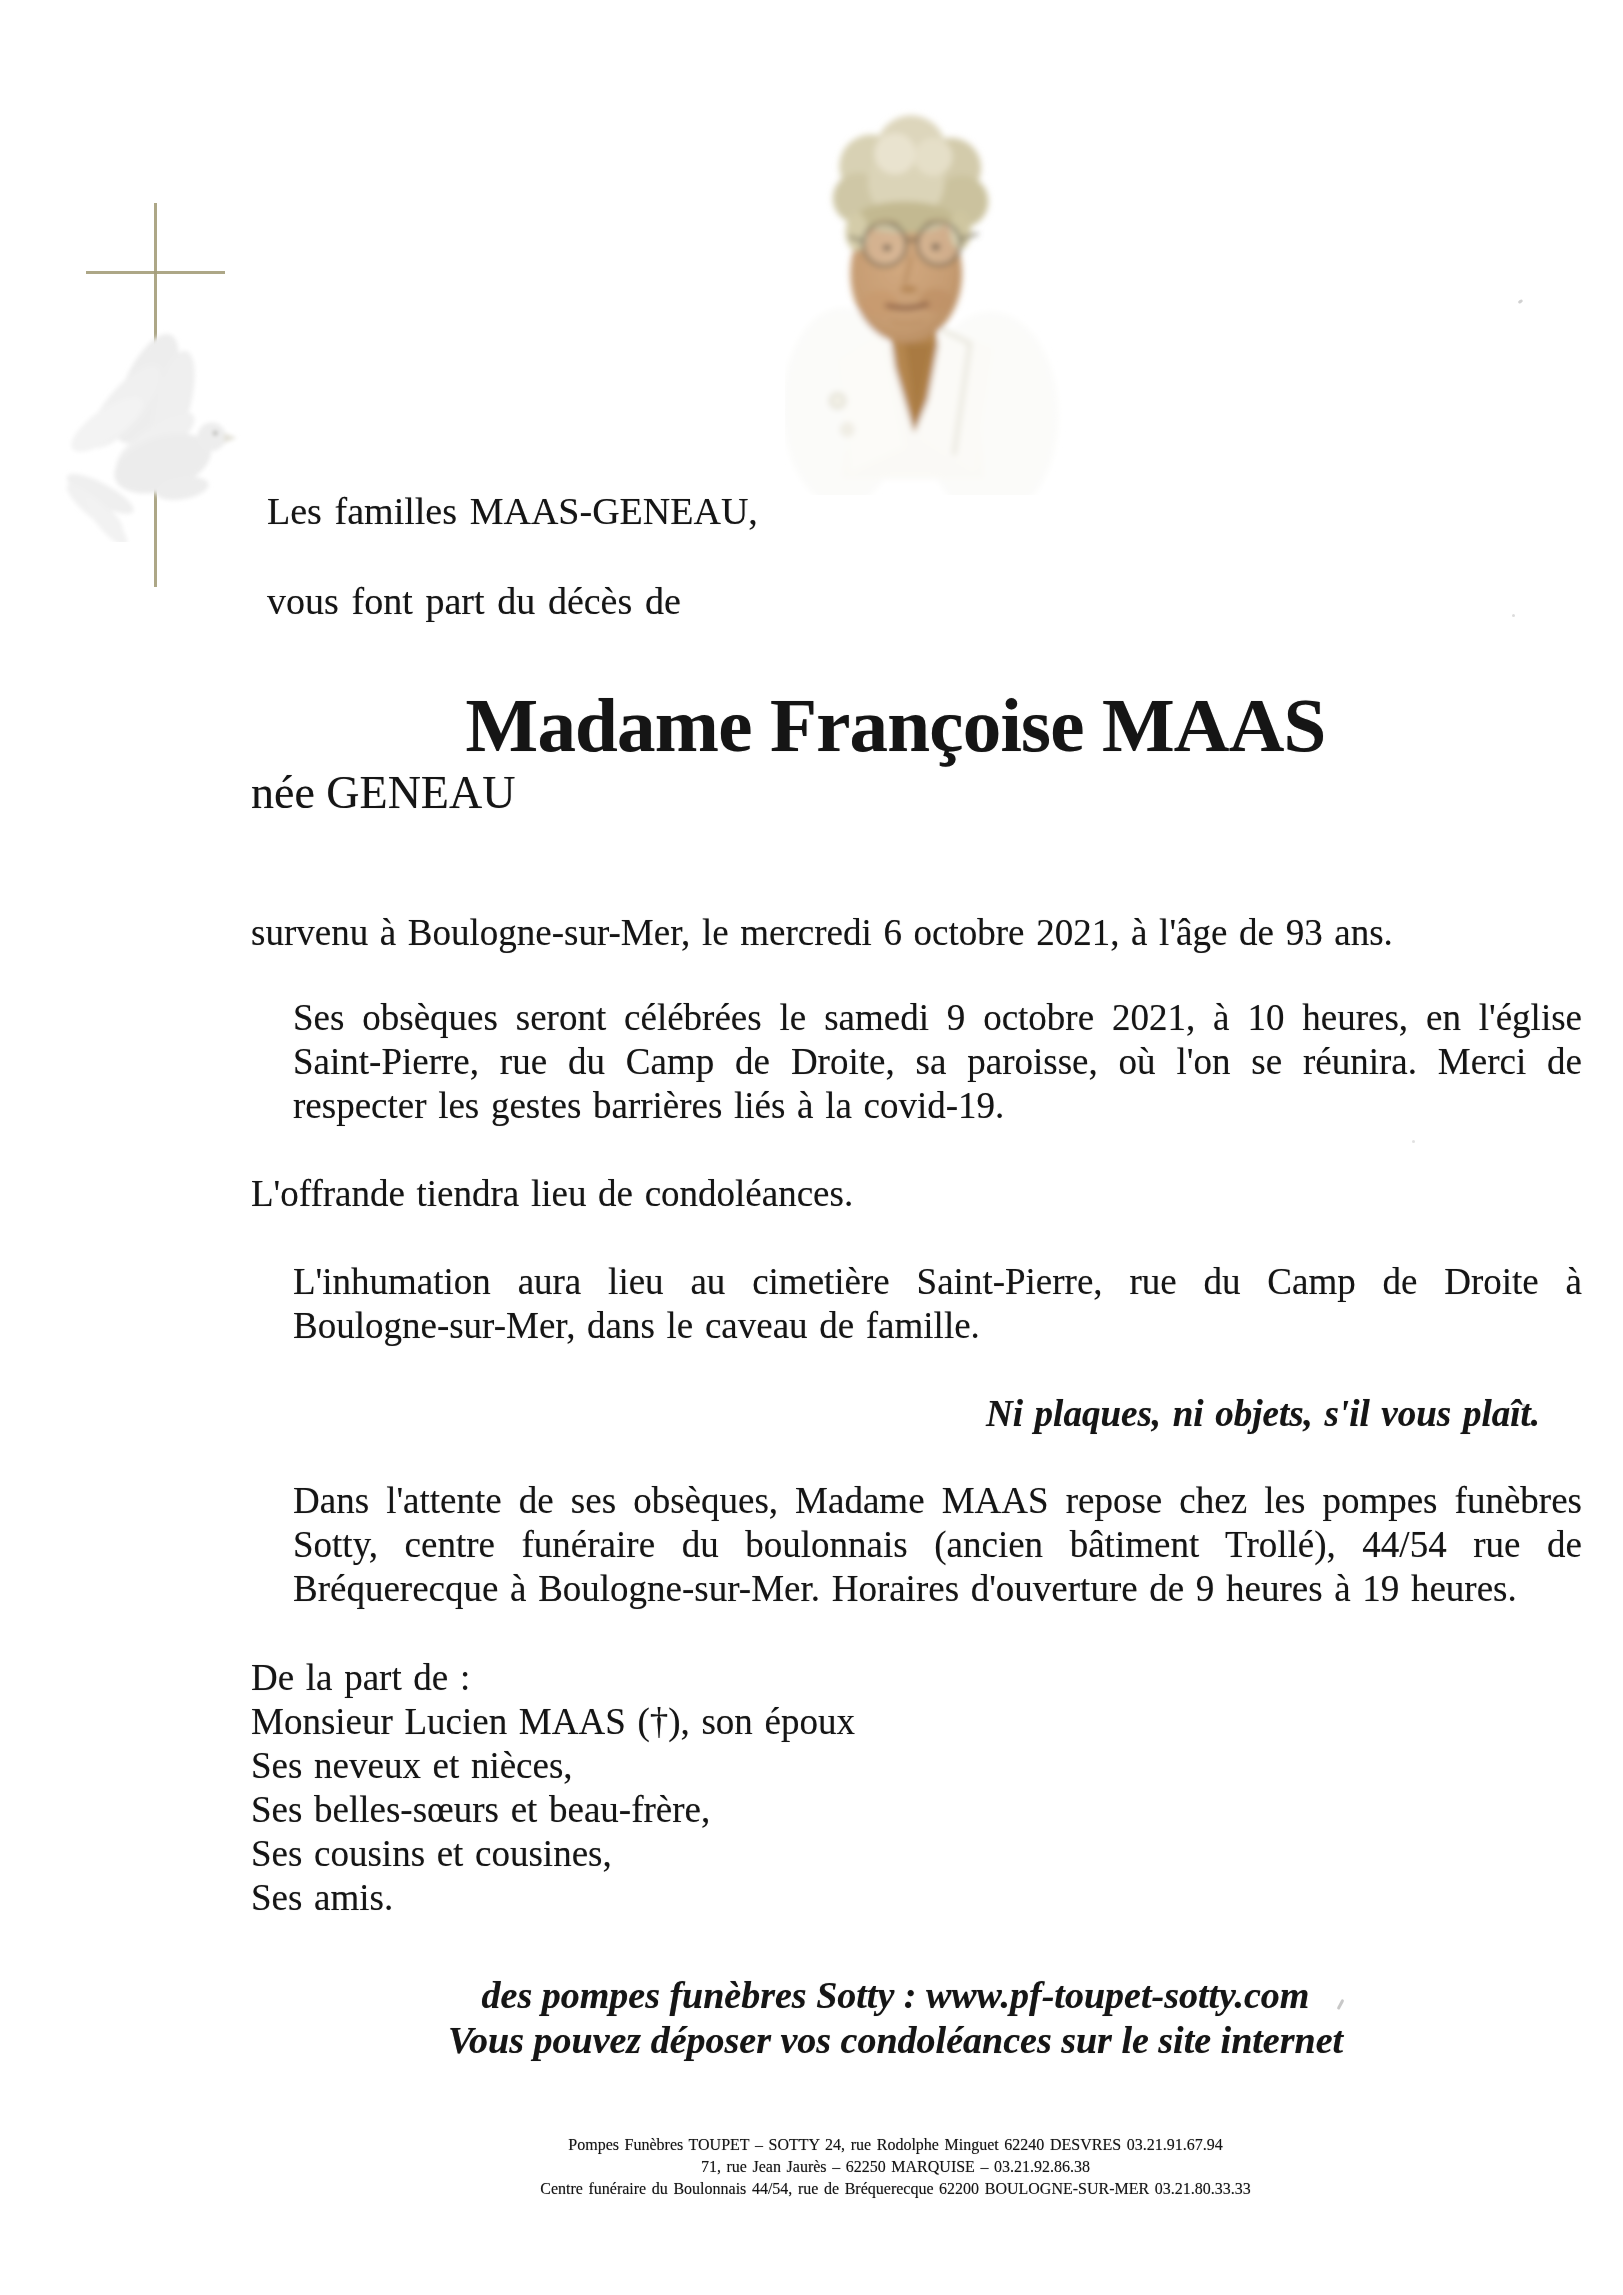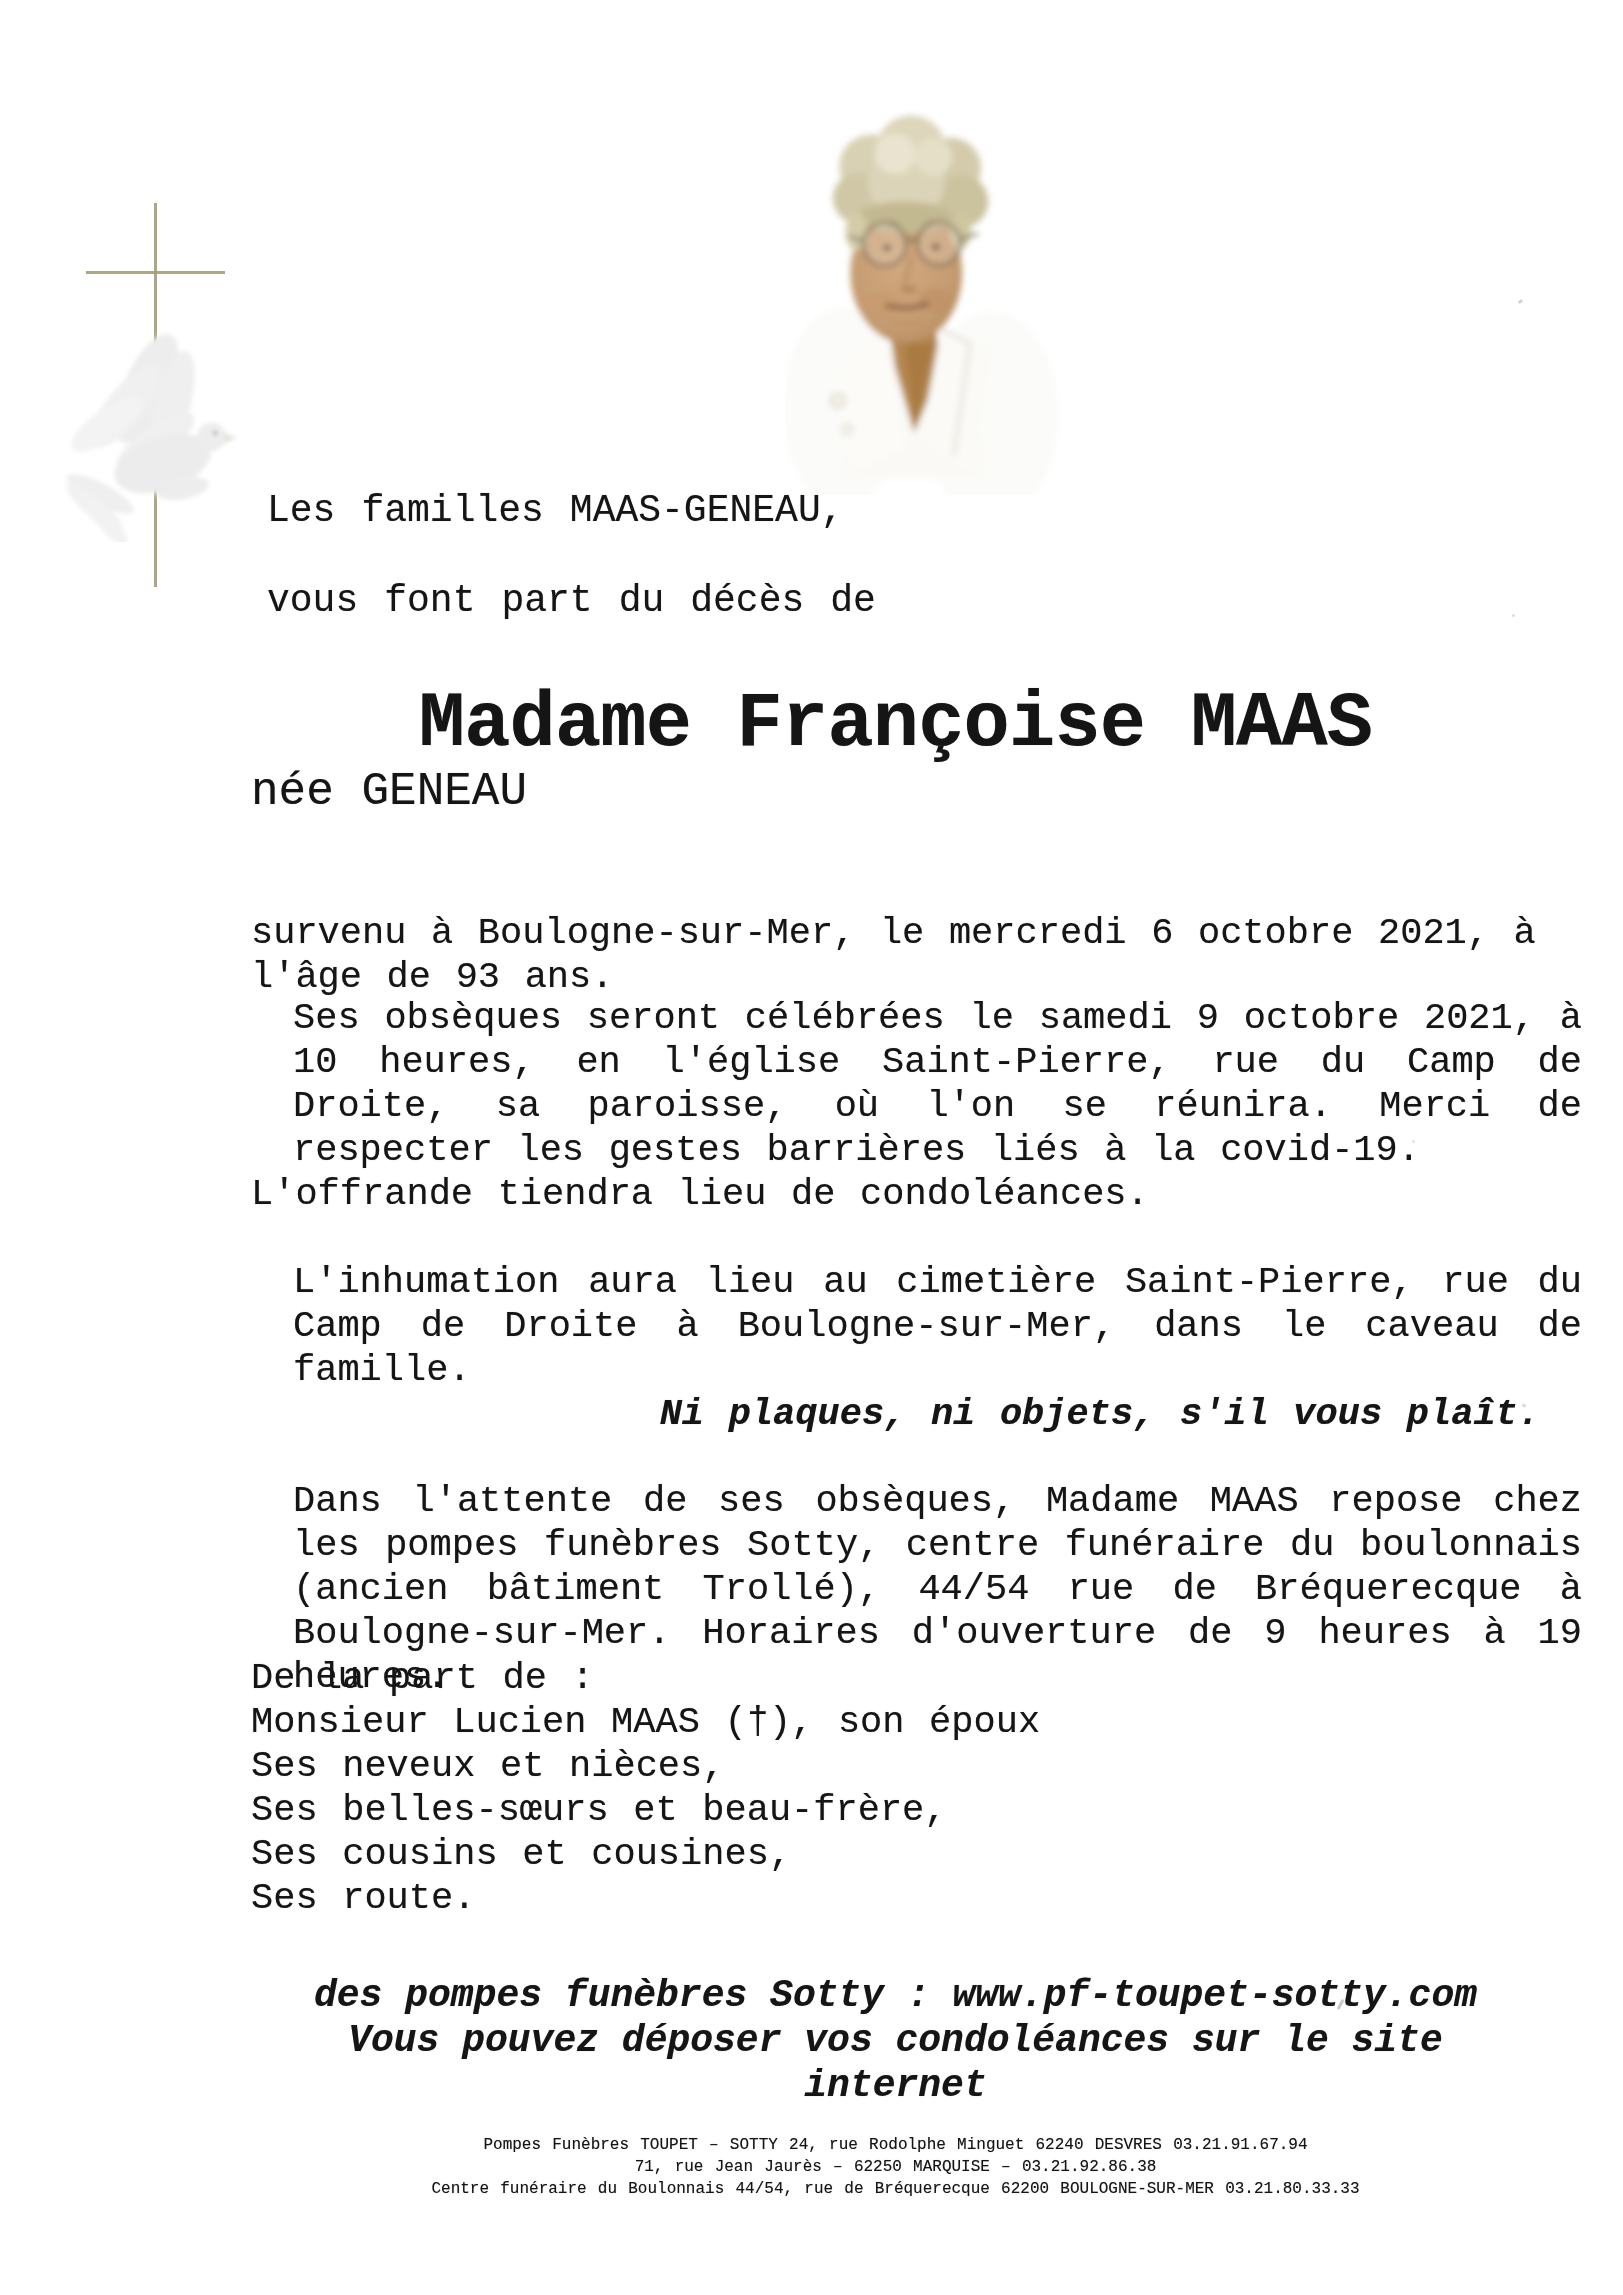--- a/index.html
+++ b/index.html
@@ -4,21 +4,21 @@
 <style>
   html,body{margin:0;padding:0;background:#e9e9e9;}
   .page{
     position:relative;
     width:1624px;height:2295px;
     background:#ffffff;
     overflow:hidden;
     font-family:"Liberation Serif","DejaVu Serif",serif;
     color:#151515;
   }
-  .blk{position:absolute;font-family:Liberation Mono, monospace;}
+  .blk{position:absolute;}
   .col{left:251px;width:1289px;}
   .txt{text-shadow:0 0 0.8px rgba(25,25,25,.45);}
   .intro{font-size:38px;line-height:44px;word-spacing:3.2px;}
   .title{font-size:77px;font-weight:bold;letter-spacing:-0.8px;text-align:center;line-height:80px;}
   .maiden{font-size:46px;text-align:left;line-height:49px;}
   .body-text{font-size:37px;line-height:44px;word-spacing:2.4px;}
   .justify{text-align:justify;text-justify:inter-word;margin-left:42px;}
   .right{text-align:right;}
   .center{text-align:center;}
   .bi{font-weight:bold;font-style:italic;}
@@ -147,21 +147,21 @@
   <div class="blk txt body-text col justify" style="top:1260px;">L'inhumation aura lieu au cimetière Saint-Pierre, rue du Camp de Droite à Boulogne-sur-Mer, dans le caveau de famille.</div>
   <div class="blk txt body-text col right bi" style="top:1392px;">Ni plaques, ni objets, s'il vous plaît.</div>
   <div class="blk txt body-text col justify" style="top:1479px;">Dans l'attente de ses obsèques, Madame MAAS repose chez les pompes funèbres Sotty, centre funéraire du boulonnais (ancien bâtiment Trollé), 44/54 rue de Bréquerecque à Boulogne-sur-Mer. Horaires d'ouverture de 9 heures à 19 heures.</div>
 
   <div class="blk txt body-text col" style="top:1656px;">
     <div>De la part de :</div>
     <div>Monsieur Lucien MAAS (†), son époux</div>
     <div>Ses neveux et nièces,</div>
     <div>Ses belles-sœurs et beau-frère,</div>
     <div>Ses cousins et cousines,</div>
-    <div>Ses route.</div>
+    <div>Ses amis.</div>
   </div>
 
   <div class="blk txt condol col center bi" style="top:1973px;">
     <div>des pompes funèbres Sotty : www.pf-toupet-sotty.com</div>
     <div>Vous pouvez déposer vos condoléances sur le site internet</div>
   </div>
 
   <div class="blk txt footer col" style="top:2134px;">
     <div>Pompes Funèbres TOUPET – SOTTY 24, rue Rodolphe Minguet 62240 DESVRES 03.21.91.67.94</div>
     <div>71, rue Jean Jaurès – 62250 MARQUISE – 03.21.92.86.38</div>

